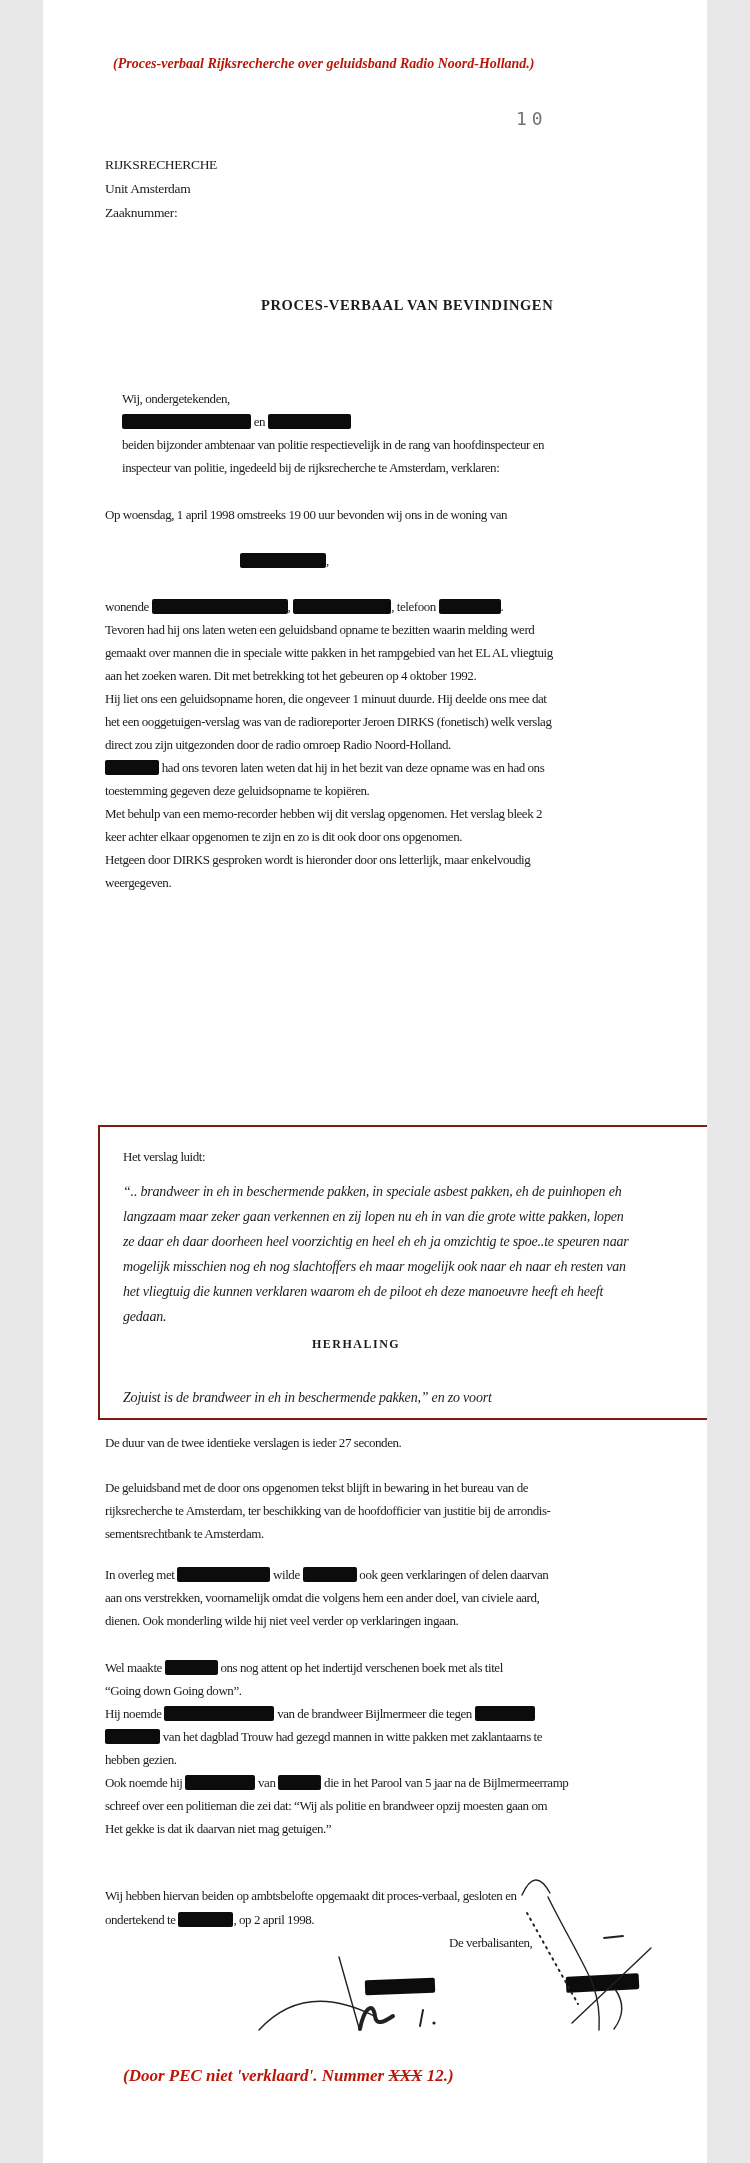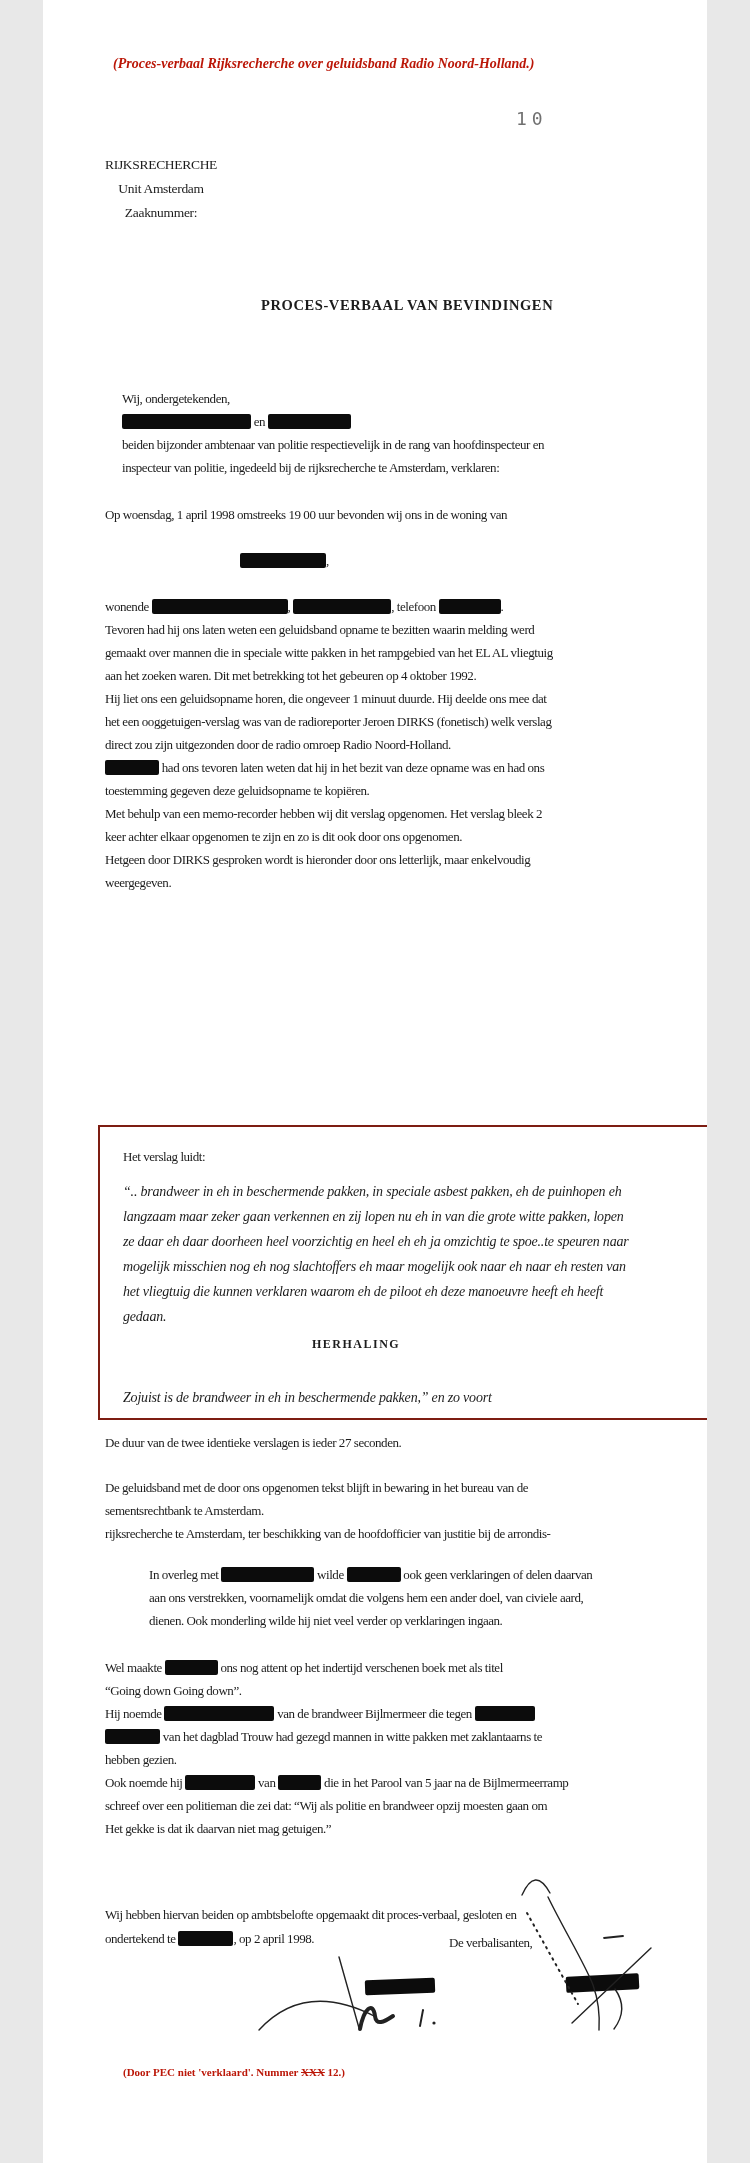--- a/index.html
+++ b/index.html
@@ -10,36 +10,36 @@
   .abs{position:absolute;}
   .t{font-size:13px;letter-spacing:-0.45px;line-height:23px;white-space:nowrap;}
   .t div{height:23px;}
   .red-annot{
     color:#bb1708;font-weight:bold;font-style:italic;font-size:14px;white-space:nowrap;
   }
   .pagenum{
     color:#4d4d4d;font-family:"DejaVu Sans Mono",monospace;font-size:18px;
     letter-spacing:5px;opacity:.8;white-space:nowrap;
   }
-  .hdr{font-size:13.5px;letter-spacing:-0.3px;line-height:24px;white-space:nowrap;text-align:center;}
+  .hdr{font-size:13.5px;letter-spacing:-0.3px;line-height:24px;white-space:nowrap;}
   .title{
     font-size:14.5px;font-weight:bold;letter-spacing:0.6px;white-space:nowrap;
   }
   .rd{display:inline-block;height:15px;border-radius:2px;background:#0c0c0c;vertical-align:-3px;}
   .rd-abs{position:absolute;height:15px;border-radius:2px;background:#0c0c0c;}
   .quote-box{
     position:absolute;left:55px;top:1125px;width:621px;height:291px;
     border:2px solid #7d1d12;background:#fff;
   }
   .qline{font-style:italic;font-size:14px;letter-spacing:-0.2px;line-height:25px;white-space:nowrap;}
   .qline div{height:25px;}
   .herhaling{font-weight:bold;font-size:12px;letter-spacing:1.5px;white-space:nowrap;}
   .strike{text-decoration:line-through;}
   .sig-svg{position:absolute;left:150px;top:1855px;}
-  .footer-red{color:#bb1708;font-weight:bold;font-size:11px;white-space:nowrap;}
+  .footer-red{color:#bb1708;font-weight:bold;font-style:italic;font-size:17px;white-space:nowrap;}
 </style>
 </head>
 <body>
 
 <div class="page">
 
   <div class="abs red-annot" style="left:70px;top:56px;">(Proces-verbaal Rijksrecherche over geluidsband Radio Noord-Holland.)</div>
 
   <div class="abs pagenum" style="left:473px;top:108px;">10</div>
 
@@ -91,43 +91,43 @@
       <div>gedaan.</div>
     </div>
     <div class="abs herhaling" style="left:212px;top:210px;">HERHALING</div>
     <div class="abs qline" style="left:23px;top:258px;">Zojuist is de brandweer in eh in beschermende pakken,” en zo voort</div>
   </div>
 
   <div class="abs t" style="left:62px;top:1431px;">De duur van de twee identieke verslagen is ieder 27 seconden.</div>
 
   <div class="abs t" style="left:62px;top:1476px;">
     <div>De geluidsband met de door ons opgenomen tekst blijft in bewaring in het bureau van de</div>
+    <div>rijksrecherche te Amsterdam, ter beschikking van de hoofdofficier van justitie bij de arrondis-</div>
     <div>sementsrechtbank te Amsterdam.</div>
-    <div>rijksrecherche te Amsterdam, ter beschikking van de hoofdofficier van justitie bij de arrondis-</div>
   </div>
 
-  <div class="abs t" style="left:62px;top:1563px;margin-left:44px;">
+  <div class="abs t" style="left:62px;top:1563px;">
     <div><span>In overleg met </span><span class="rd" style="width:93px;"></span><span> wilde </span><span class="rd" style="width:54px;"></span><span> ook geen verklaringen of delen daarvan</span></div>
     <div>aan ons verstrekken, voornamelijk omdat die volgens hem een ander doel, van civiele aard,</div>
     <div>dienen. Ook monderling wilde hij niet veel verder op verklaringen ingaan.</div>
   </div>
 
   <div class="abs t" style="left:62px;top:1656px;">
     <div><span>Wel maakte </span><span class="rd" style="width:53px;"></span><span> ons nog attent op het indertijd verschenen boek met als titel</span></div>
     <div>“Going down  Going down”.</div>
     <div><span>Hij noemde </span><span class="rd" style="width:110px;"></span><span> van de brandweer Bijlmermeer die tegen </span><span class="rd" style="width:60px;"></span></div>
     <div><span class="rd" style="width:55px;"></span><span> van het dagblad Trouw had gezegd mannen in witte pakken met zaklantaarns te</span></div>
     <div>hebben gezien.</div>
     <div><span>Ook noemde hij </span><span class="rd" style="width:70px;"></span><span> van </span><span class="rd" style="width:43px;"></span><span> die in het Parool van 5 jaar na de Bijlmermeerramp</span></div>
     <div>schreef over een politieman die zei dat: “Wij als politie en brandweer opzij moesten gaan om</div>
     <div>Het gekke is dat ik daarvan niet mag getuigen.”</div>
   </div>
 
   <div class="abs t" style="left:62px;top:1884px;line-height:24px;">
-    <div style="height:24px;margin-top:19px;">Wij hebben hiervan beiden op ambtsbelofte opgemaakt dit proces-verbaal, gesloten en</div>
+    <div style="height:24px;">Wij hebben hiervan beiden op ambtsbelofte opgemaakt dit proces-verbaal, gesloten en</div>
     <div style="height:24px;"><span>ondertekend te </span><span class="rd" style="width:55px;"></span><span>, op 2 april 1998.</span></div>
   </div>
 
   <div class="abs t" style="left:406px;top:1931px;">De verbalisanten,</div>
 
   <div class="rd-abs" style="left:322px;top:1979px;width:70px;transform:rotate(-2deg);"></div>
   <div class="rd-abs" style="left:523px;top:1975px;width:73px;height:16px;transform:rotate(-3deg);"></div>
 
   <svg class="sig-svg" width="470" height="185" viewBox="150 1855 470 185">
     <g stroke="#222" fill="none" stroke-width="1.4" stroke-linecap="round">

